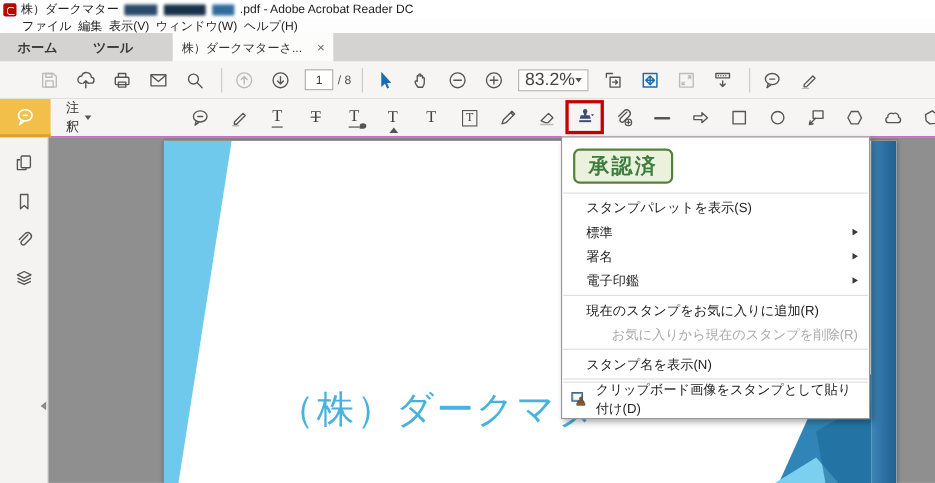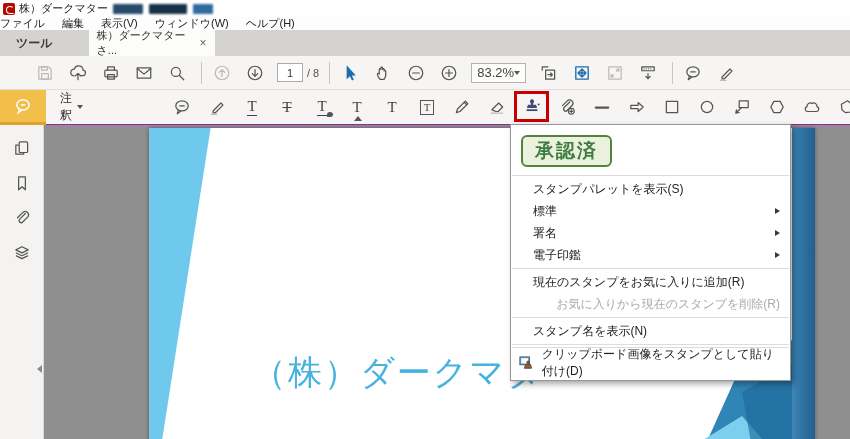--- a/index.html
+++ b/index.html
@@ -11,49 +11,49 @@
               background:#ffffff; font-size:11px; color:#222; }
   .pdf-logo { width:12px; height:12px; background:#b30b00; border-radius:2px; position:relative; flex:0 0 auto; }
   .pdf-logo::after { content:""; position:absolute; left:3px; top:3px; width:6px; height:6px;
               border:1.5px solid #fff; border-radius:50% 50% 0 50%; border-right-color:transparent; }
   .redact { display:inline-block; height:10px; border-radius:1px; filter:blur(1.3px); margin:0 1px; }
   .r1 { width:30px; background:#2a4a6a; }
   .r2 { width:38px; background:#16324a; }
   .r3 { width:20px; background:#2f6c9e; }
 
   
-  .menubar { height:13px; display:flex; align-items:center; gap:17px; padding-left:0;
+  .menubar { height:13px; display:flex; align-items:center; gap:6px; padding-left:20px;
              background:#fdfdfd; font-size:11px; color:#222; }
   .menubar span { cursor:default; }
 
   
   .tabbar { height:26px; background:#d4d3d1; display:flex; align-items:stretch; font-size:12px; color:#3a3a3a; }
   .tab { display:flex; align-items:center; padding:0 16px; font-weight:bold; }
-  .tab.doc { font-weight:normal; background:#fcfcfb; margin-left:20px; width:126px; padding:0 8px;
+  .tab.doc { font-weight:normal; background:#fcfcfb; margin-left:20px; width:146px; padding:0 8px;
              justify-content:space-between; font-size:11px; color:#333; }
   .tab-close { color:#666; font-size:12px; margin-left:6px; }
 
   
   .toolbar { background:#f6f5f3; display:flex; align-items:center; }
   .t1 { height:34px; border-bottom:1px solid #e2e0de; padding-left:34px; }
   .t2 { height:35px; border-bottom:1px solid #a21caf; position:relative; }
   .tb { width:22px; height:22px; display:flex; align-items:center; justify-content:center; margin-right:11px; flex:0 0 auto; }
   .t2 .tb { margin-right:13px; }
   .vsep { width:1px; height:22px; background:#c9c7c5; margin:0 9px 0 2px; flex:0 0 auto; }
   svg.ic { width:18px; height:18px; }
   .icn { stroke:#555; fill:none; stroke-width:1.1; stroke-linecap:round; stroke-linejoin:round; }
   .icn-dis { stroke:#bdbbb9; fill:none; stroke-width:1.1; stroke-linecap:round; stroke-linejoin:round; }
   .icn-blue { stroke:#1b6db0; fill:none; stroke-width:1.2; stroke-linecap:round; stroke-linejoin:round; }
   .fill-blue { fill:#1b6db0; stroke:none; }
   .fill-navy { fill:#3c4c72; stroke:none; }
   .pageinput { width:26px; height:19px; border:1px solid #ababab; text-align:center; font-size:11px; color:#333;
                background:#fff; margin-right:4px; }
   .pagetotal { font-size:11px; color:#555; margin-right:8px; }
   .zoombox { height:20px; min-width:54px; border:1px solid #b5b3b1; background:#fdfdfc; display:flex;
-             align-items:center; justify-content:space-between; padding:0 5px; font-size:13px; color:#444;
+             align-items:center; justify-content:space-between; padding:0 5px; font-size:16px; color:#444;
              margin-right:12px; }
   .caret { width:0; height:0; border-left:3.5px solid transparent; border-right:3.5px solid transparent;
            border-top:4px solid #555; display:inline-block; }
 
   
   .comment-tile { width:46px; height:35px; background:#f2c04a; border-bottom:3px solid #dca32b;
                   display:flex; align-items:center; justify-content:center; flex:0 0 auto; }
   .annot-label { display:flex; align-items:center; gap:5px; margin-left:14px; font-size:12px; color:#333; width:52px; }
   .tools { display:flex; align-items:center; margin-left:88px; }
   .t-letter { font-family:"Liberation Serif", serif; font-size:15px; color:#444; line-height:1; position:relative; }
@@ -103,31 +103,33 @@
 <body>
 
 <div class="app">
 
   <div class="titlebar">
     <span class="pdf-logo"></span>
     <span>株）ダークマター</span>
     <span class="redact r1"></span>
     <span class="redact r2"></span>
     <span class="redact r3"></span>
+    <span>.pdf - Adobe Acrobat Reader DC</span>
   </div>
 
   <div class="menubar">
     <span>ファイル</span>
     <span>編集</span>
     <span>表示(V)</span>
     <span>ウィンドウ(W)</span>
     <span>ヘルプ(H)</span>
   </div>
 
   <div class="tabbar">
+    <div class="tab">ホーム</div>
     <div class="tab">ツール</div>
     <div class="tab doc">
       <span>株）ダークマターさ...</span>
       <span class="tab-close">×</span>
     </div>
   </div>
 
   <div class="toolbar t1">
     <span class="tb">
       <svg class="ic" viewBox="0 0 16 16">

